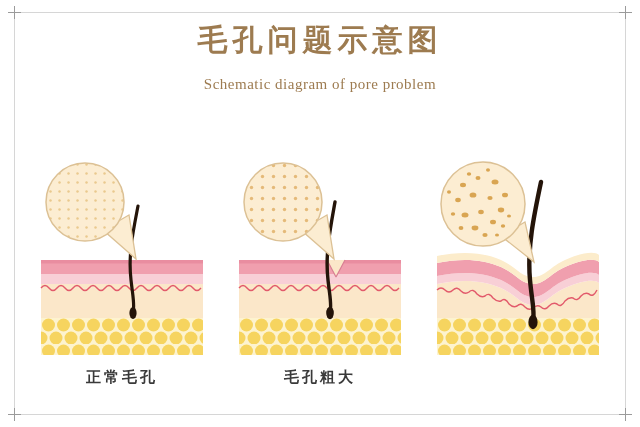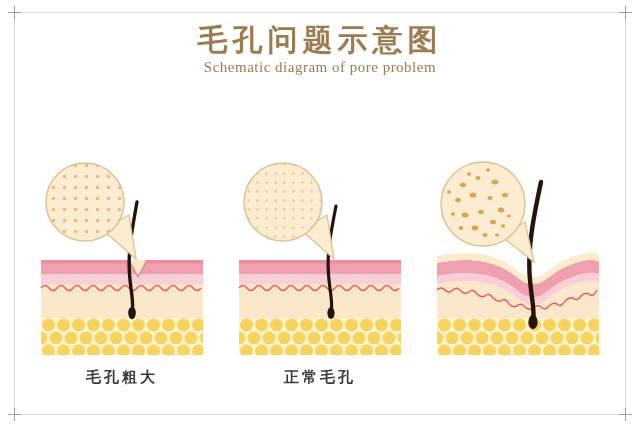--- a/index.html
+++ b/index.html
@@ -11,21 +11,21 @@
   .corner::before{content:"";position:absolute;left:0;right:0;top:6px;height:1px;background:#9b9b9b;}
   .corner::after{content:"";position:absolute;top:0;bottom:0;left:6px;width:1px;background:#9b9b9b;}
   .corner.tl{left:8px;top:6px}
   .corner.tr{right:8px;top:6px}
   .corner.bl{left:8px;bottom:6px}
   .corner.br{right:8px;bottom:6px}
 
   .page-title{margin:0;padding-top:22px;text-align:center;
               font-family:"Liberation Serif",serif;font-size:30px;font-weight:bold;
               letter-spacing:5px;color:#9d7b50;line-height:36px;}
-  .page-subtitle{margin:1px 0 0 0;text-align:center;font-family:"Liberation Serif",serif;
+  .page-subtitle{margin:18px 0 0 0;text-align:center;font-family:"Liberation Serif",serif;
                  font-size:15px;color:#9d7b50;letter-spacing:0.5px;}
 
   .panels{position:absolute;left:0;right:0;top:160px;display:flex;
           justify-content:center;gap:28px;}
   .panel{width:170px;text-align:center;}
   .panel svg{display:block;}
   .panel-label{margin-top:13px;font-size:15px;font-weight:bold;color:#3a3a3a;
                letter-spacing:3px;}
 </style>
 </head>
@@ -35,20 +35,60 @@
   <div class="border-rect"></div>
   <div class="corner tl"></div>
   <div class="corner tr"></div>
   <div class="corner bl"></div>
   <div class="corner br"></div>
 
   <h1 class="page-title">毛孔问题示意图</h1>
   <div class="page-subtitle">Schematic diagram of pore problem</div>
 
   <div class="panels">
+
+    <div class="panel">
+      <svg width="170" height="195" viewBox="0 0 170 195">
+        <defs>
+          <pattern id="dotsA" width="9" height="9" patternUnits="userSpaceOnUse">
+            <circle cx="4.5" cy="4.5" r="1.25" fill="#eac98e"></circle>
+          </pattern>
+          <pattern id="fatA" x="4" y="158" width="15" height="26" patternUnits="userSpaceOnUse">
+            <circle cx="7.5" cy="7" r="6.5" fill="#f6d45f"></circle>
+            <circle cx="0" cy="20" r="6.5" fill="#f6d45f"></circle>
+            <circle cx="15" cy="20" r="6.5" fill="#f6d45f"></circle>
+          </pattern>
+          <clipPath id="clipA">
+              <rect x="4" y="100" width="162" height="95"></rect>
+            </clipPath>
+        </defs>
+        <g>
+          <rect x="4" y="100" width="162" height="14" fill="#f09fae"></rect>
+          <rect x="4" y="100" width="162" height="3.5" fill="#e98da0"></rect>
+          <rect x="4" y="114" width="162" height="10" fill="#f8cfd6"></rect>
+          <rect x="4" y="124" width="162" height="34" fill="#fbe7c9"></rect>
+          <g clip-path="url(#clipA)">
+            <rect x="4" y="158" width="162" height="37" fill="#fdf3cf"></rect>
+            <rect x="4" y="158" width="162" height="37" fill="url(#fatA)"></rect>
+          </g>
+          <path d="M4 128 q4 -5 8 0 t8 0 t8 0 t8 0 t8 0 t8 0 t8 0 t8 0 t8 0 t8 0 t8 0 t8 0 t8 0 t8 0 t8 0 t8 0 t8 0 t8 0 t8 0 t8 0" fill="none" stroke="#e25a6b" stroke-width="1.4"></path>
+        </g>
+        <g>
+          <path d="M101 46 C96 72 91 95 94 120 C96 138 98 146 96 152" fill="none" stroke="#241409" stroke-width="3.2" stroke-linecap="round"></path>
+          <ellipse cx="96" cy="153" rx="3.6" ry="6" fill="#241409"></ellipse>
+        </g>
+        <g>
+          <path d="M66 70 L92 55 L99 99 Z" fill="#fcedd2" stroke="#dcc195" stroke-width="1.3"></path>
+          <circle cx="48" cy="42" r="39" fill="#fcedd2"></circle>
+          <circle cx="48" cy="42" r="39" fill="url(#dotsA)"></circle>
+          <circle cx="48" cy="42" r="39" fill="none" stroke="#dcc195" stroke-width="1.5"></circle>
+        </g>
+      </svg>
+      <div class="panel-label">正常毛孔</div>
+    </div>
 
     <div class="panel">
       <svg width="170" height="195" viewBox="0 0 170 195">
         <defs>
           <pattern id="dotsB" width="11" height="11" patternUnits="userSpaceOnUse">
             <circle cx="5.5" cy="5.5" r="1.7" fill="#e5ba79"></circle>
           </pattern>
           <pattern id="fatB" x="4" y="158" width="15" height="26" patternUnits="userSpaceOnUse">
             <circle cx="7.5" cy="7" r="6.5" fill="#f6d45f"></circle>
             <circle cx="0" cy="20" r="6.5" fill="#f6d45f"></circle>
@@ -76,60 +116,20 @@
           <ellipse cx="95" cy="153" rx="3.8" ry="6.2" fill="#241409"></ellipse>
         </g>
         <g>
           <path d="M66 70 L92 55 L99 99 Z" fill="#fcedd2" stroke="#dcc195" stroke-width="1.3"></path>
           <circle cx="48" cy="42" r="39" fill="#fcedd2"></circle>
           <circle cx="48" cy="42" r="39" fill="url(#dotsB)"></circle>
           <circle cx="48" cy="42" r="39" fill="none" stroke="#dcc195" stroke-width="1.5"></circle>
         </g>
       </svg>
       <div class="panel-label">毛孔粗大</div>
-    </div>
-
-    <div class="panel">
-      <svg width="170" height="195" viewBox="0 0 170 195">
-        <defs>
-          <pattern id="dotsA" width="9" height="9" patternUnits="userSpaceOnUse">
-            <circle cx="4.5" cy="4.5" r="1.25" fill="#eac98e"></circle>
-          </pattern>
-          <pattern id="fatA" x="4" y="158" width="15" height="26" patternUnits="userSpaceOnUse">
-            <circle cx="7.5" cy="7" r="6.5" fill="#f6d45f"></circle>
-            <circle cx="0" cy="20" r="6.5" fill="#f6d45f"></circle>
-            <circle cx="15" cy="20" r="6.5" fill="#f6d45f"></circle>
-          </pattern>
-          <clipPath id="clipA">
-              <rect x="4" y="100" width="162" height="95"></rect>
-            </clipPath>
-        </defs>
-        <g>
-          <rect x="4" y="100" width="162" height="14" fill="#f09fae"></rect>
-          <rect x="4" y="100" width="162" height="3.5" fill="#e98da0"></rect>
-          <rect x="4" y="114" width="162" height="10" fill="#f8cfd6"></rect>
-          <rect x="4" y="124" width="162" height="34" fill="#fbe7c9"></rect>
-          <g clip-path="url(#clipA)">
-            <rect x="4" y="158" width="162" height="37" fill="#fdf3cf"></rect>
-            <rect x="4" y="158" width="162" height="37" fill="url(#fatA)"></rect>
-          </g>
-          <path d="M4 128 q4 -5 8 0 t8 0 t8 0 t8 0 t8 0 t8 0 t8 0 t8 0 t8 0 t8 0 t8 0 t8 0 t8 0 t8 0 t8 0 t8 0 t8 0 t8 0 t8 0 t8 0" fill="none" stroke="#e25a6b" stroke-width="1.4"></path>
-        </g>
-        <g>
-          <path d="M101 46 C96 72 91 95 94 120 C96 138 98 146 96 152" fill="none" stroke="#241409" stroke-width="3.2" stroke-linecap="round"></path>
-          <ellipse cx="96" cy="153" rx="3.6" ry="6" fill="#241409"></ellipse>
-        </g>
-        <g>
-          <path d="M66 70 L92 55 L99 99 Z" fill="#fcedd2" stroke="#dcc195" stroke-width="1.3"></path>
-          <circle cx="48" cy="42" r="39" fill="#fcedd2"></circle>
-          <circle cx="48" cy="42" r="39" fill="url(#dotsA)"></circle>
-          <circle cx="48" cy="42" r="39" fill="none" stroke="#dcc195" stroke-width="1.5"></circle>
-        </g>
-      </svg>
-      <div class="panel-label">正常毛孔</div>
     </div>
 
     <div class="panel">
       <svg width="170" height="195" viewBox="0 0 170 195">
         <defs>
           <pattern id="fatC" x="4" y="158" width="15" height="26" patternUnits="userSpaceOnUse">
             <circle cx="7.5" cy="7" r="6.5" fill="#f6d45f"></circle>
             <circle cx="0" cy="20" r="6.5" fill="#f6d45f"></circle>
             <circle cx="15" cy="20" r="6.5" fill="#f6d45f"></circle>
           </pattern>

